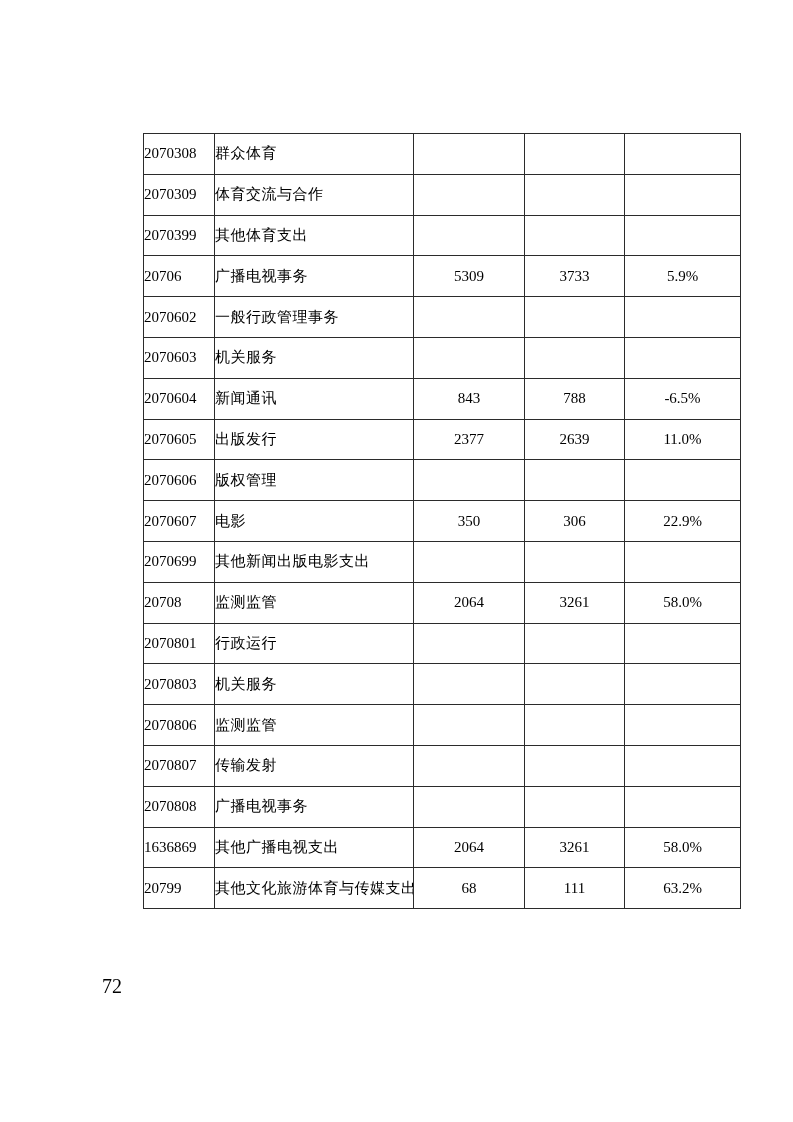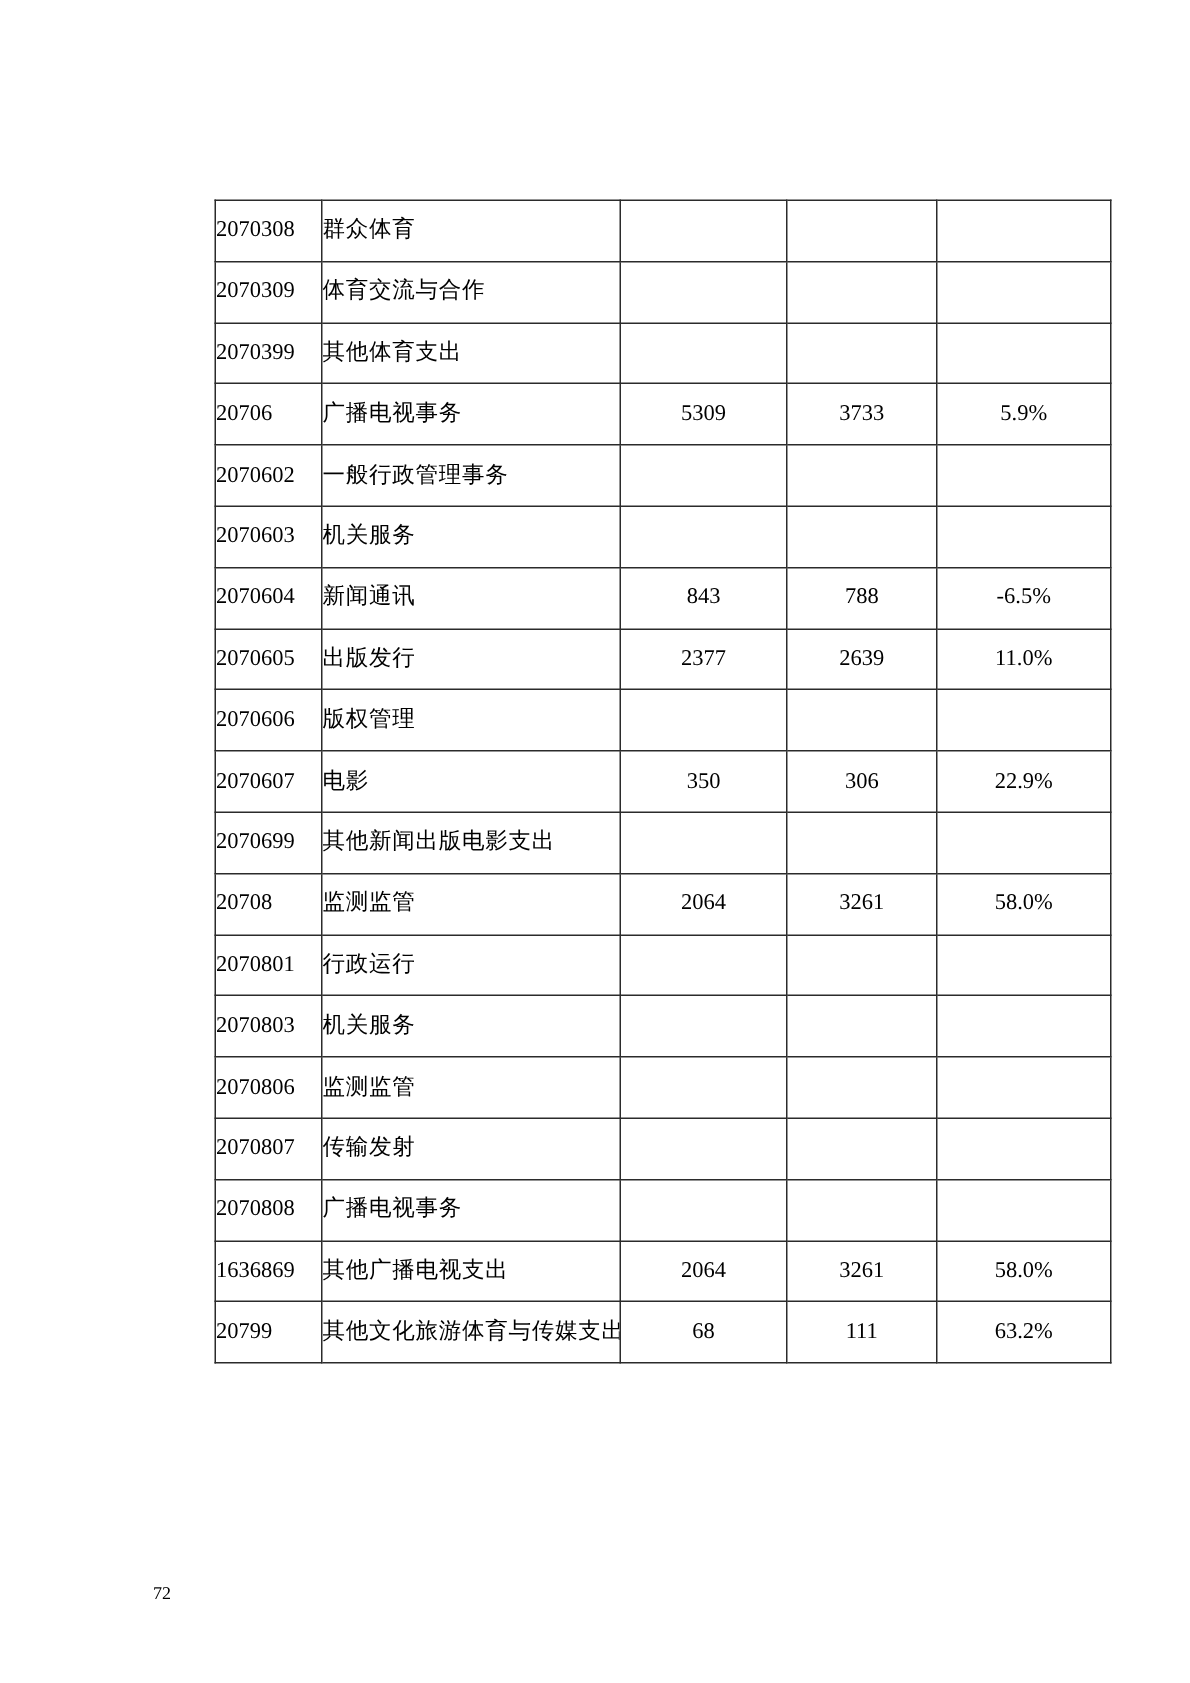--- a/index.html
+++ b/index.html
@@ -44,22 +44,22 @@
     text-align: left;
     padding-left: 6px;
     letter-spacing: 0.5px;
   }
   td.cell-num {
     text-align: center;
   }
   .page-number {
     position: absolute;
     left: 102px;
-    top: 1055px;
-    font-size: 12px;
+    top: 975px;
+    font-size: 20px;
   }
 </style>
 </head>
 <body>
 
 <div class="page">
 
   <table class="budget-table">
     <colgroup>
       <col style="width:71px">

